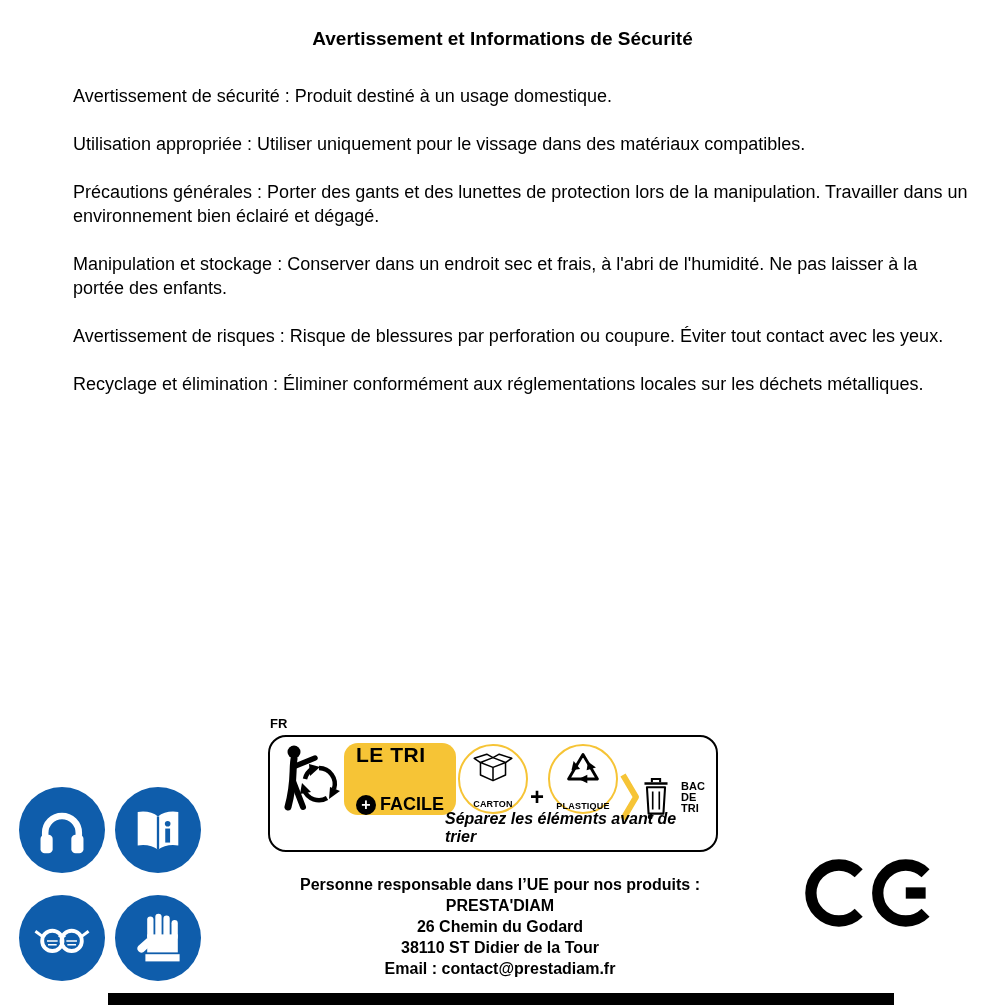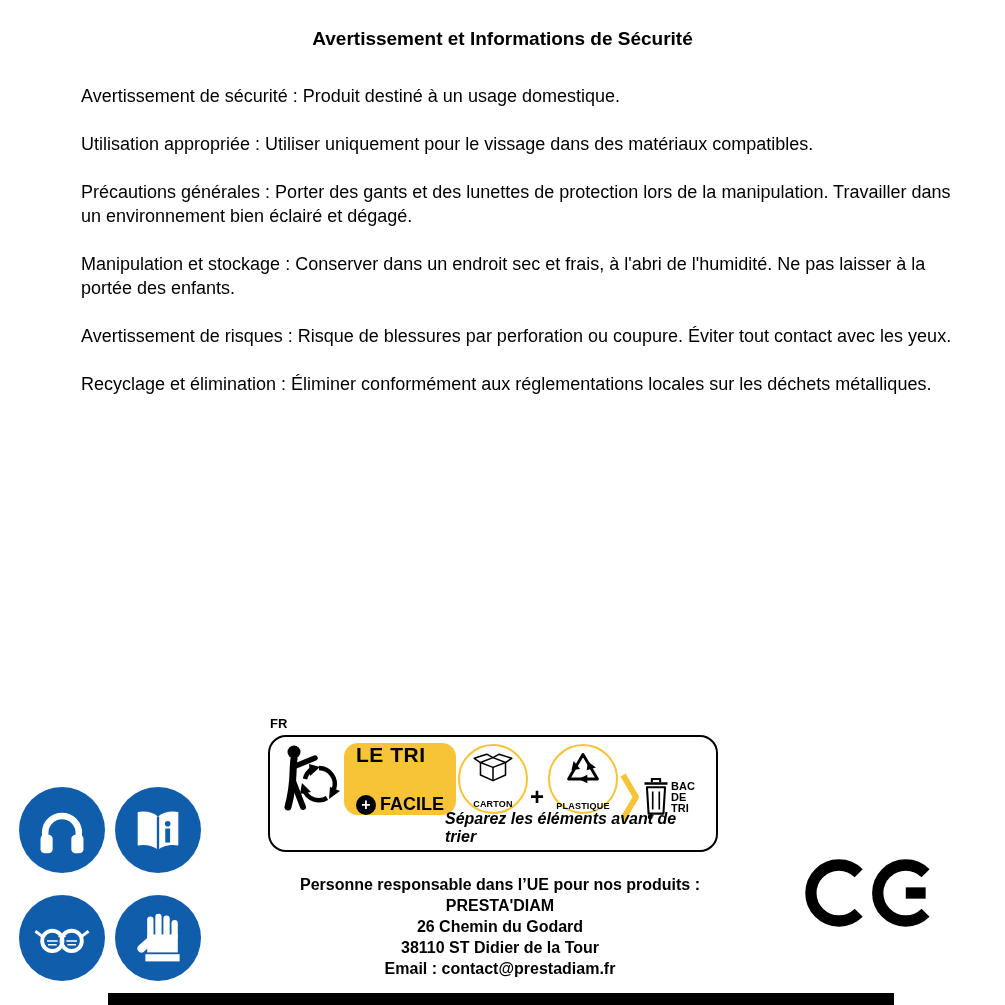--- a/index.html
+++ b/index.html
@@ -13,21 +13,21 @@
 
   
   .title {
     position:absolute; top:28px; left:0; width:100%;
     text-align:center; font-weight:bold; font-size:19px;
   }
   .bodytext {
     position:absolute; left:73px; top:84px; width:897px;
     font-size:18px; line-height:24px;
   }
-  .bodytext p { margin-bottom:24px;margin-left:8px; }
+  .bodytext p { margin-bottom:24px; }
 
   
   .picto-grid {
     position:absolute; left:19px; top:787px;
     display:grid; grid-template-columns:86px 86px;
     column-gap:10px; row-gap:22px;
   }
   .picto {
     width:86px; height:86px; border-radius:50%;
     background:var(--safety-blue,#0f5dab);
@@ -63,21 +63,21 @@
     background:#fff; border:2px solid var(--tri-yellow,#f6c436);
     display:flex; flex-direction:column; align-items:center; justify-content:center;
     margin:1px 0 0 2px;
   }
   .mat-label { font-size:9px; font-weight:bold; margin-top:17px; letter-spacing:0.2px; }
   .plus-sep {
     font-size:24px; font-weight:900; width:16px; text-align:center;
     align-self:center; margin:0 1px;
   }
   .chevron { align-self:center; margin:0 2px; }
-  .bac-group { display:flex; align-items:center; gap:1px; align-self:center; margin-top:2px; }
+  .bac-group { display:flex; align-items:center; gap:11px; align-self:center; margin-top:2px; }
   .bac-text { font-size:11px; font-weight:800; line-height:11px; }
   .separez {
     position:absolute; bottom:4px; left:175px; right:10px;
     text-align:left; font-weight:bold; font-style:italic; font-size:16px;
   }
 
   
   .address {
     position:absolute; left:270px; top:874px; width:460px;
     text-align:center; font-weight:bold; font-size:16px; line-height:21px;

